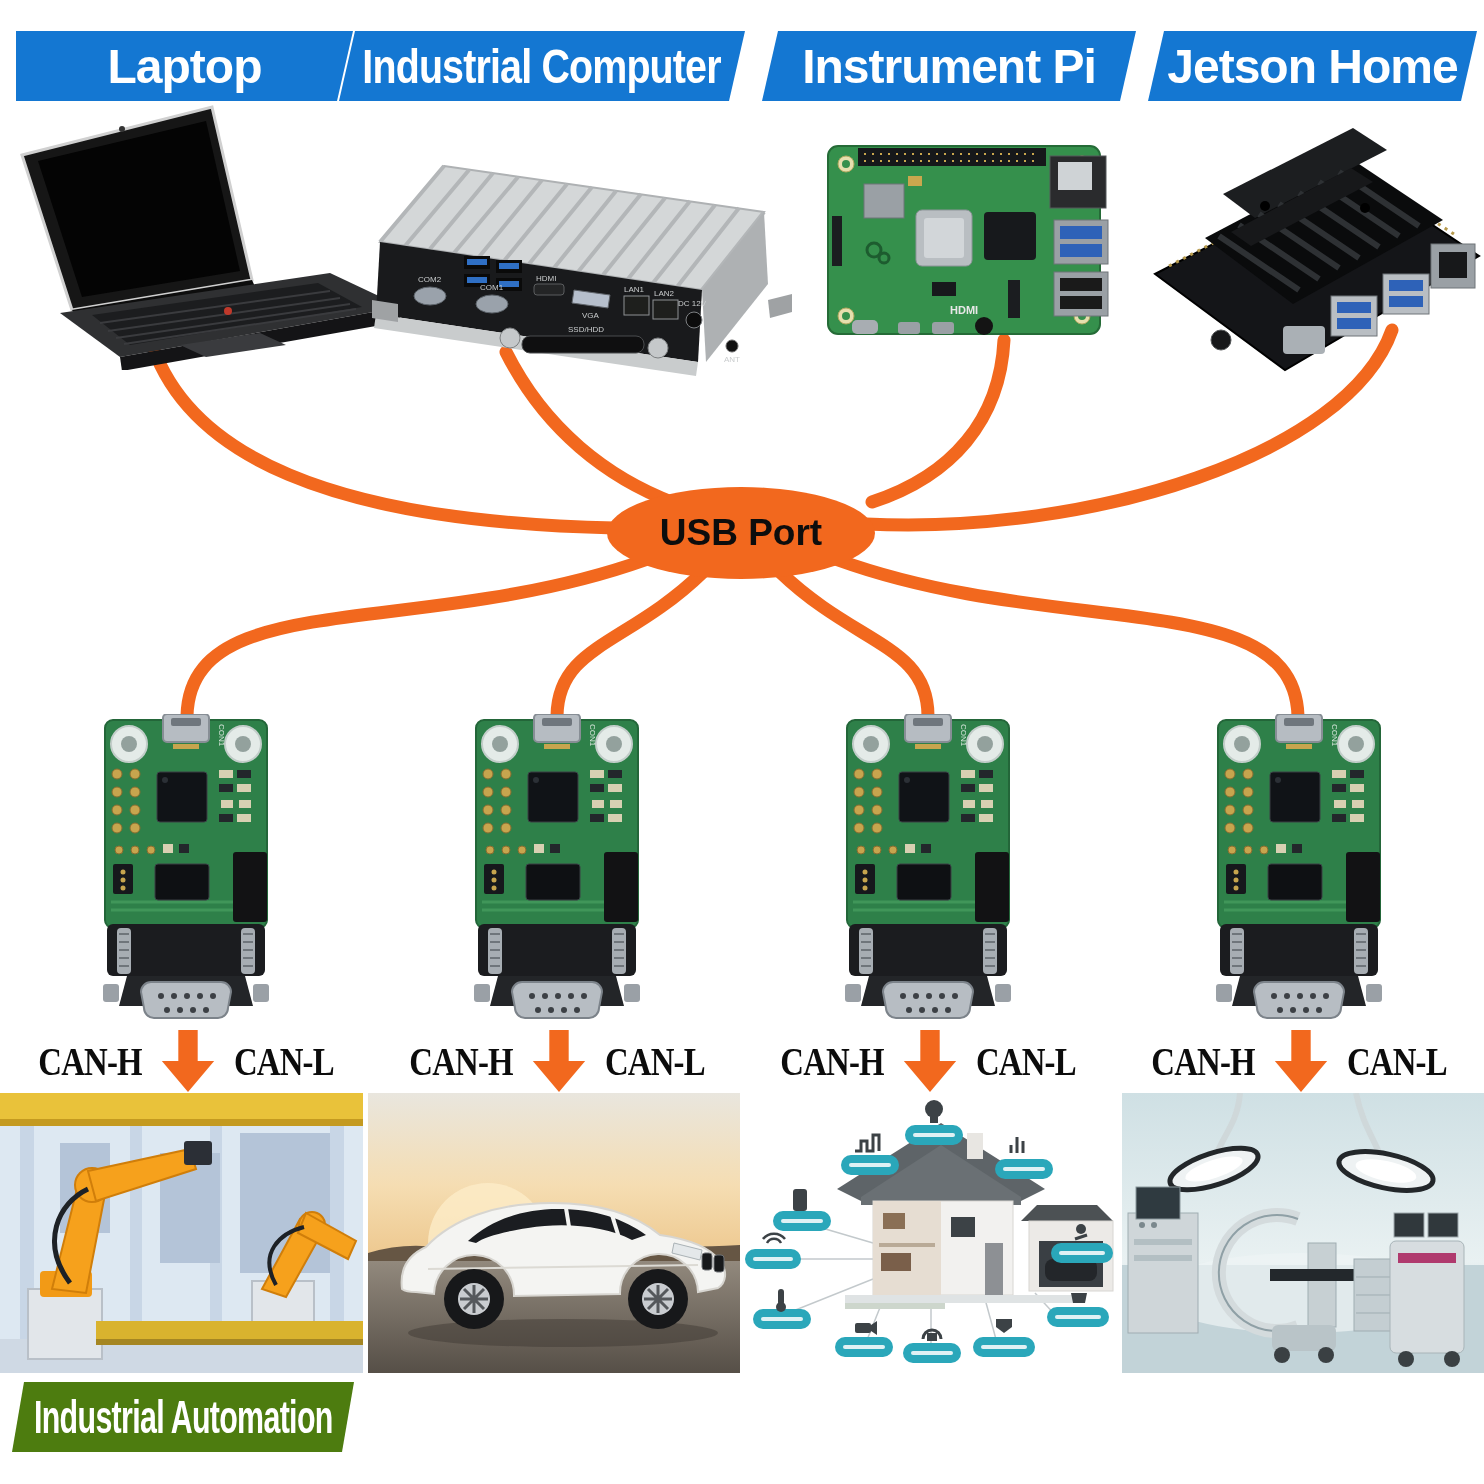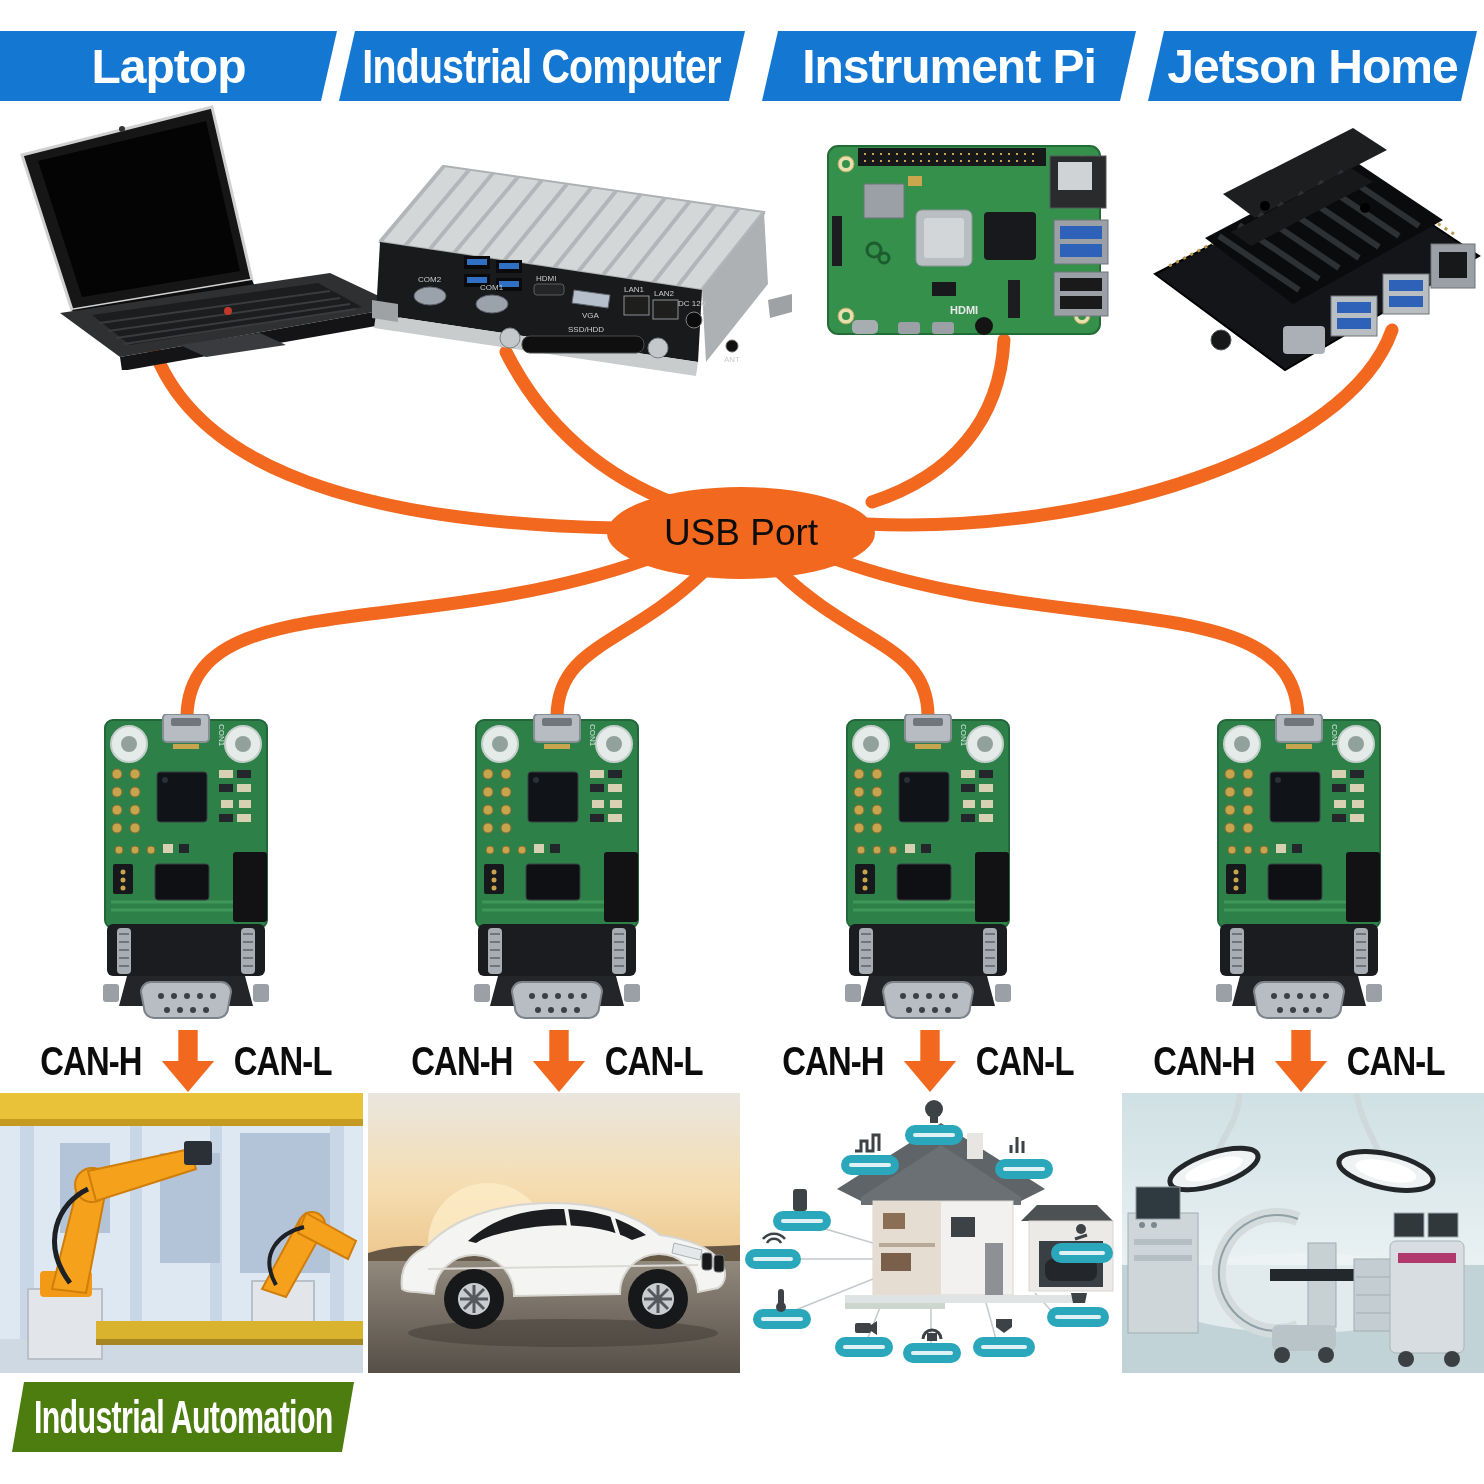--- a/index.html
+++ b/index.html
@@ -2,33 +2,33 @@
 <html><head>
 <meta charset="utf-8">
 <style>
   html,body{margin:0;padding:0;background:#ffffff;}
   .canvas{position:relative;width:1484px;height:1484px;background:#ffffff;overflow:hidden;
           font-family:"Liberation Sans","DejaVu Sans",sans-serif;}
   .abs{position:absolute;}
   
   .banner{top:31px;height:70px;background:#1477d2;display:flex;align-items:center;justify-content:center;}
   .banner .txt{color:#ffffff;font-weight:bold;font-size:48px;white-space:nowrap;display:inline-block;transform-origin:center;letter-spacing:-1px;}
-  .clip-r{clip-path:polygon(0 0,100% 0,calc(100% - 16px) 100%,0 100%);}
+  .clip-r{clip-path:polygon(0 0,100% 0,calc(100% - 16px) 100%,0 100%);margin-left:16px;}
   .clip-lr{clip-path:polygon(16px 0,100% 0,calc(100% - 16px) 100%,0 100%);}
   
   .applabel{top:1382px;height:70px;background:#4d7c0f;display:flex;align-items:center;justify-content:center;
             clip-path:polygon(12px 0,100% 0,calc(100% - 12px) 100%,0 100%);}
   .applabel .txt{color:#ffffff;font-weight:bold;font-size:46px;white-space:nowrap;display:inline-block;transform-origin:center;letter-spacing:-1px;}
   .sx82{transform:scaleX(.82);} .sx66{transform:scaleX(.66);} .sx92{transform:scaleX(.92);}
   .sx77{transform:scaleX(.77);} .sx76{transform:scaleX(.76);}
   
   .hub-label{left:610px;top:503px;width:262px;height:60px;display:flex;align-items:center;justify-content:center;
-             color:#0d0d0d;font-weight:normal;font-size:37px;letter-spacing:0px;}
+             color:#0d0d0d;font-weight:bold;font-size:37px;letter-spacing:0px;}
   
-  .can-row{top:1030px;width:320px;height:62px;display:flex;align-items:center;justify-content:center;gap:8px;}
+  .can-row{top:1030px;width:320px;height:62px;display:flex;align-items:center;justify-content:center;gap:8px;font-family:Liberation Serif, serif;}
   .can-pin{color:#0c0c0c;font-weight:bold;font-size:40px;white-space:nowrap;display:inline-block;transform:scaleX(.82);letter-spacing:-1px;}
   .photo{top:1093px;height:280px;overflow:hidden;background:#fff;}
   svg{display:block;}
 </style>
 </head>
 <body>
 
 <div class="canvas">
 
   <svg class="abs" style="left:0;top:0" width="1484" height="1484" viewBox="0 0 1484 1484">

